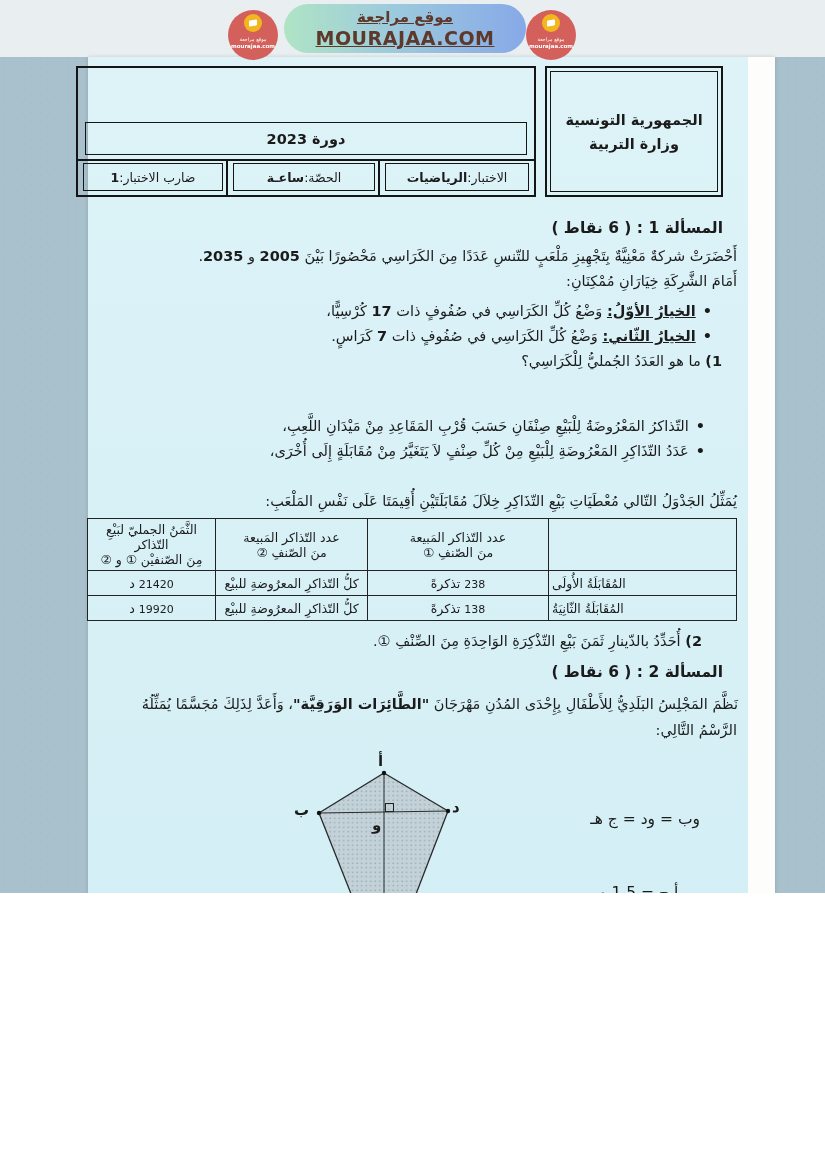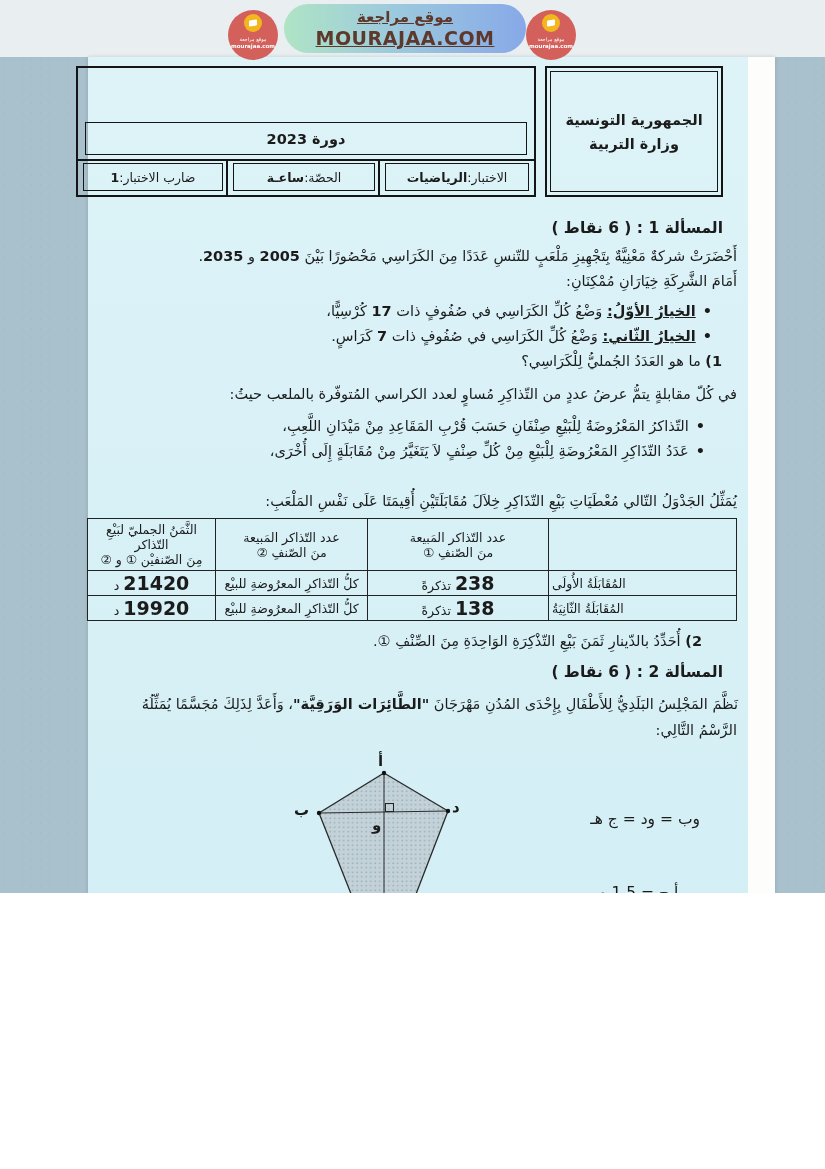--- a/index.html
+++ b/index.html
@@ -23,21 +23,21 @@
   .hbox{position:absolute;border:2px solid #151515;box-sizing:border-box;background:transparent}
   .inbox{position:absolute;border:1.3px solid #151515;box-sizing:border-box;display:flex;align-items:center;justify-content:center;direction:rtl;white-space:nowrap}
   .line{position:absolute;direction:rtl;white-space:nowrap;font-size:14.5px;line-height:24px}
   .b{font-weight:bold}
   .u{text-decoration:underline}
   .heading{font-size:15.5px;font-weight:bold}
   .bdot{font-weight:bold;margin-left:7px}
   table.data{position:absolute;right:88px;top:518px;border-collapse:collapse;direction:rtl;font-size:12.5px;table-layout:fixed;background:transparent}
   table.data th,table.data td{border:1.6px solid #222;text-align:center;vertical-align:middle;font-weight:normal;padding:0 3px;overflow:hidden}
   table.data .rowlab{text-align:left;padding-right:5px}
-  table.data .num{font-weight:bold;font-size:19px}
+  table.data .num{font-weight:normal;font-size:11px}
   .ptlabel{position:absolute;font-weight:bold;font-size:15px;direction:rtl;line-height:16px}
   .eq{position:absolute;direction:rtl;font-weight:normal;font-size:15.5px;white-space:nowrap}
   .pagenum{position:absolute;font-weight:bold;font-size:13.5px;letter-spacing:2px}
 </style>
 </head>
 <body>
 
 <div class="stage">
 
   <div class="topband"></div>
@@ -110,21 +110,20 @@
     <span class="bdot">•</span><span class="b u">الخيارُ الأوّلُ:</span><span> وَضْعُ كُلِّ الكَرَاسِي في صُفُوفٍ ذات </span><span class="b">17</span><span> كُرْسِيًّا،</span>
   </div>
   <div class="line" style="right:113px;top:324px">
     <span class="bdot">•</span><span class="b u">الخيارُ الثّاني:</span><span> وَضْعُ كُلِّ الكَرَاسِي في صُفُوفٍ ذات </span><span class="b">7</span><span> كَرَاسٍ.</span>
   </div>
 
   <div class="line" style="right:103px;top:349px">
     <span class="b">1)</span><span> ما هو العَدَدُ الجُمليُّ لِلْكَرَاسِي؟</span>
   </div>
 
-  <div class="line" style="right:88px;top:382px">في كُلّ مقابلةٍ يتمُّ عرضُ عددٍ من التّذاكِرِ مُساوٍ لعدد الكراسي المُتوفّرة بالملعب حيثُ:</div>
 
   <div class="line" style="right:120px;top:414px">
     <span class="bdot">•</span><span>التّذاكرُ المَعْرُوضَةُ لِلْبَيْعِ صِنْفَانِ حَسَبَ قُرْبِ المَقَاعِدِ مِنْ مَيْدَانِ اللَّعِبِ،</span>
   </div>
   <div class="line" style="right:120px;top:439px">
     <span class="bdot">•</span><span>عَدَدُ التّذَاكِرِ المَعْرُوضَةِ لِلْبَيْعِ مِنْ كُلِّ صِنْفٍ لاَ يَتَغَيَّرُ مِنْ مُقَابَلَةٍ إِلَى أُخْرَى،</span>
   </div>
 
   <div class="line" style="right:88px;top:489px">يُمَثِّلُ الجَدْوَلُ التّالي مُعْطَيَاتِ بَيْعِ التّذَاكِرِ خِلاَلَ مُقَابَلَتَيْنِ أُقِيمَتَا عَلَى نَفْسِ المَلْعَبِ:</div>
 

